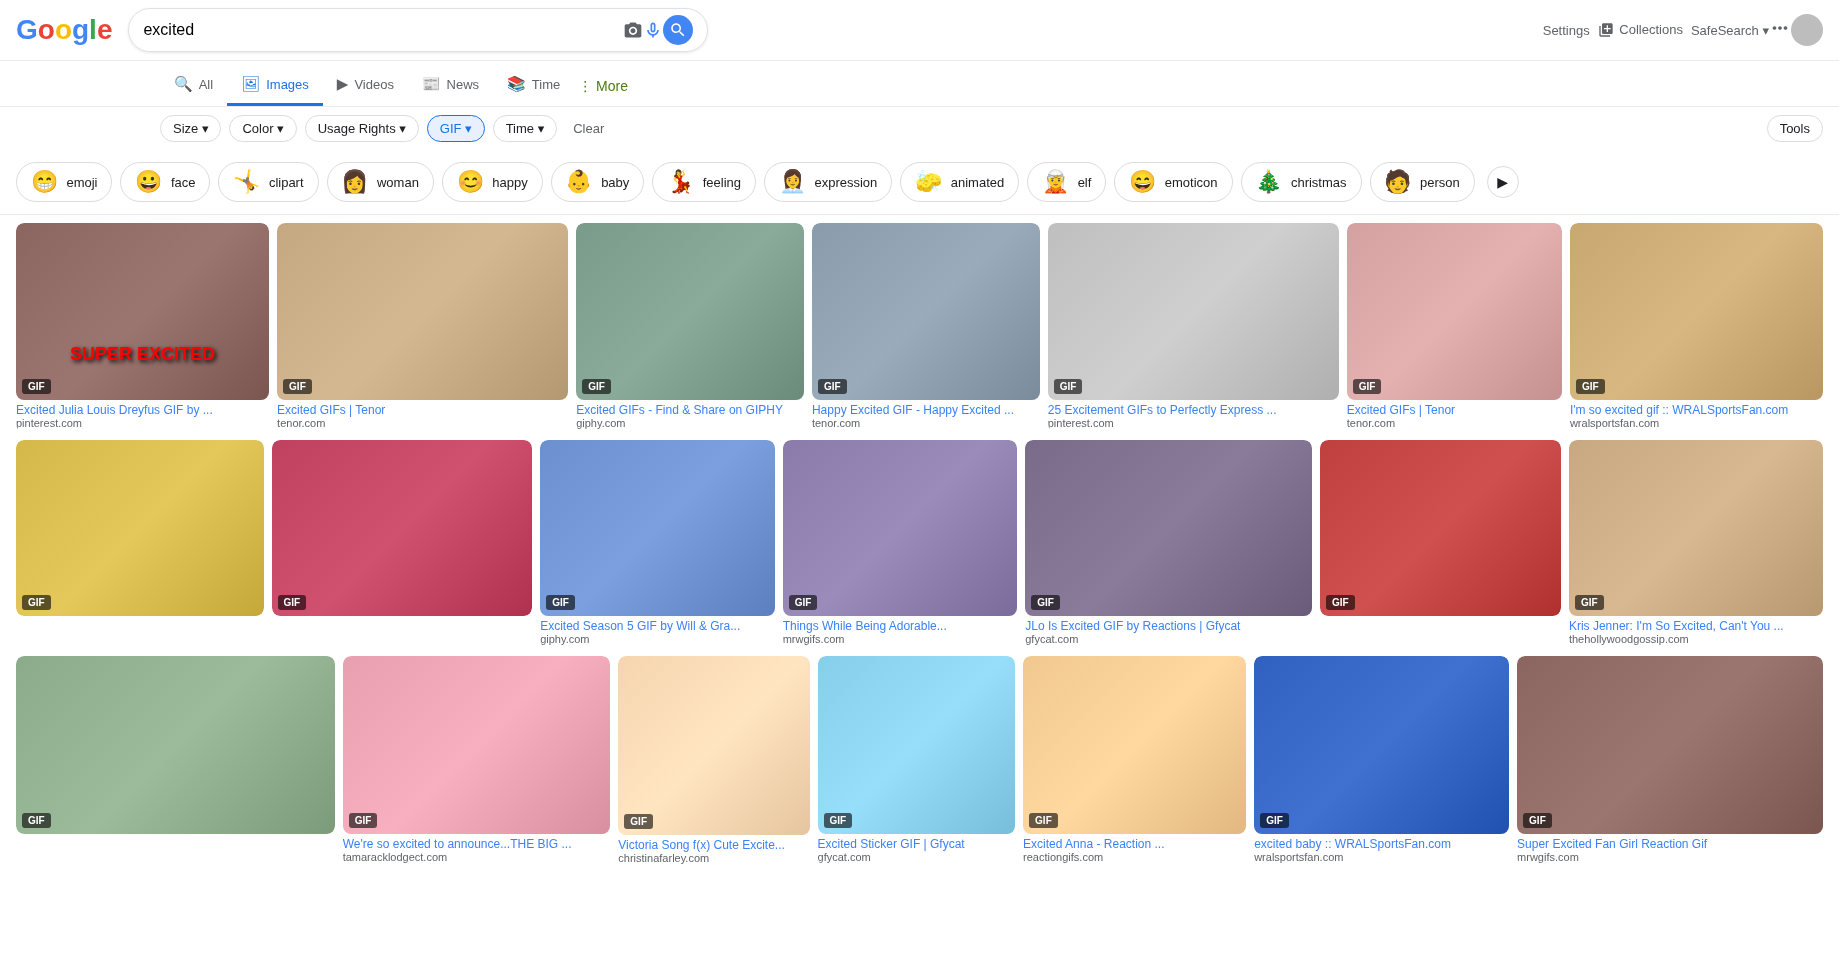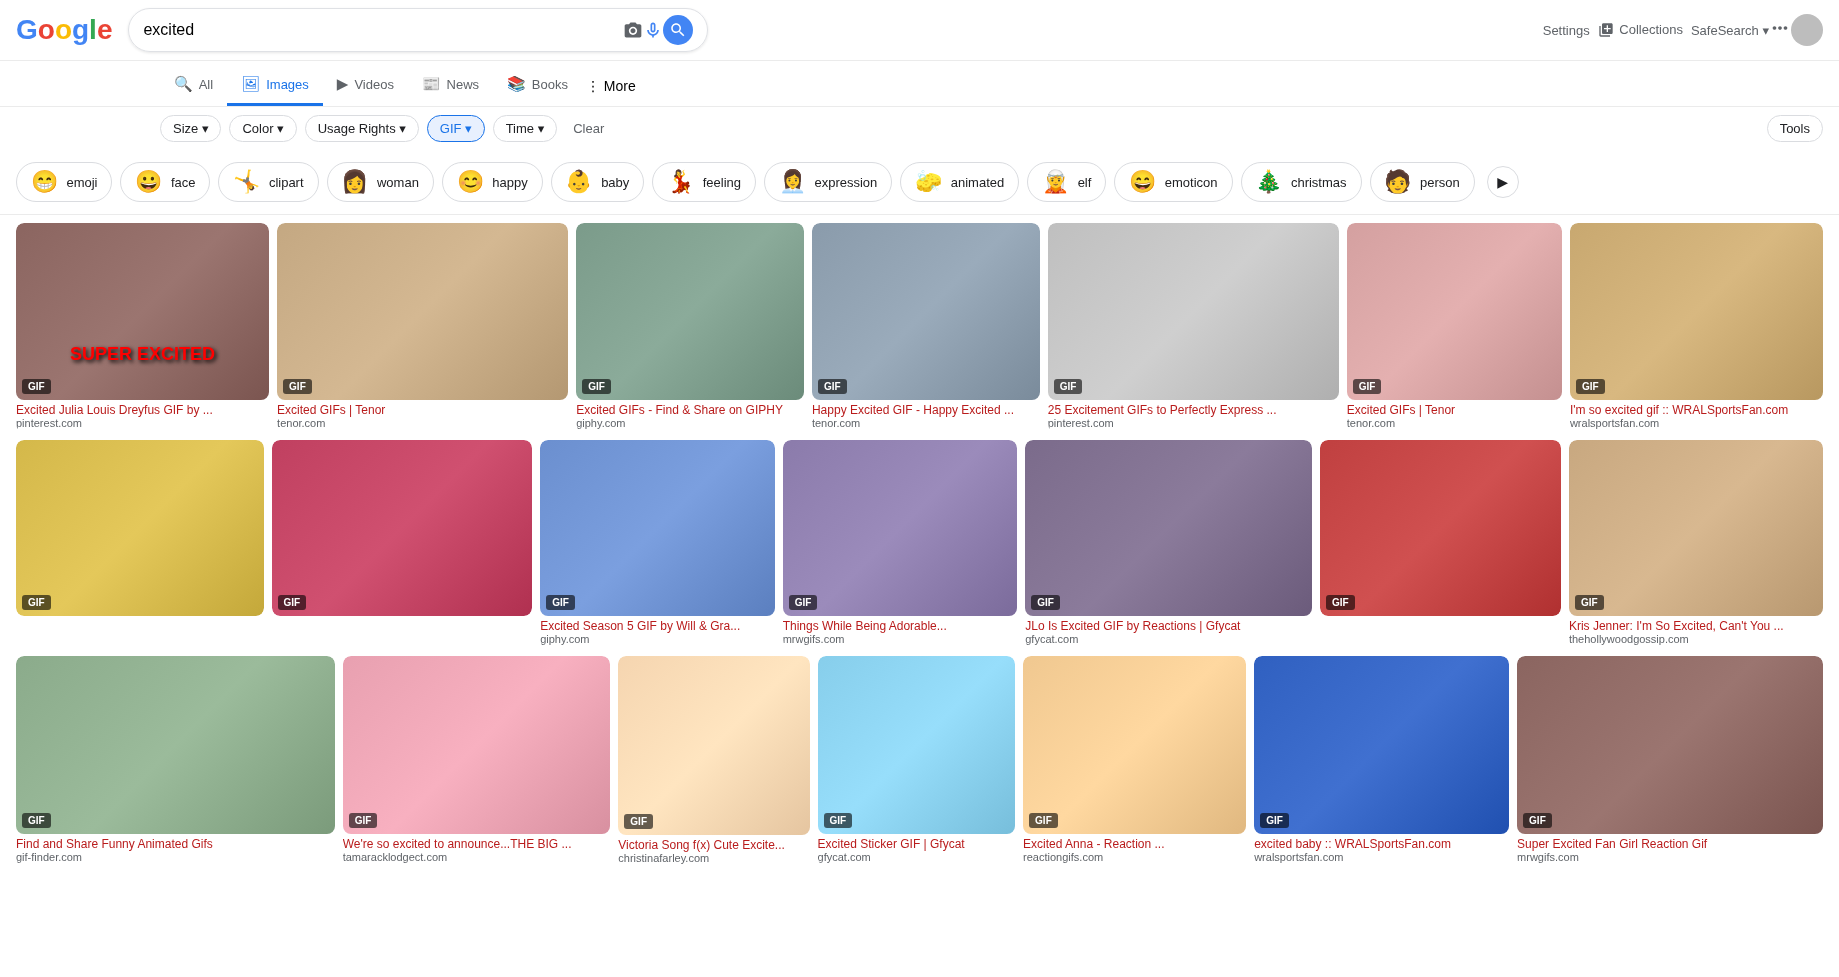--- a/index.html
+++ b/index.html
@@ -22,21 +22,21 @@
 
     #header-right { display: flex; align-items: center; margin-left: auto; }
     #apps-icon { cursor: pointer; color: #5f6368; font-size: 20px; }
     #avatar { width: 32px; height: 32px; border-radius: 50%; background: #bdbdbd; cursor: pointer; }
 
     
     #nav-tabs { display: flex; align-items: center; padding: 4px 16px 0; gap: 0; border-bottom: 1px solid #ebebeb; padding-left: 160px; }
     .nav-tab { display: flex; align-items: center; gap: 6px; padding: 10px 14px; cursor: pointer; color: #5f6368; font-size: 13px; border-bottom: 3px solid transparent; white-space: nowrap; }
     .nav-tab.active { color: #1a73e8; border-bottom: 3px solid #1a73e8; }
     .nav-tab .tab-icon { font-size: 15px; }
-    .nav-dot { color: #000000; cursor: pointer; padding: 10px 4px; }
+    .nav-dot { color: #4d7c0f; cursor: pointer; padding: 10px 4px; }
 
     
     #filter-bar { display: flex; align-items: center; padding: 8px 16px; gap: 8px; flex-wrap: wrap; padding-left: 160px; }
     .filter-btn { display: flex; align-items: center; gap: 4px; padding: 5px 12px; border: 1px solid #dadce0; border-radius: 20px; cursor: pointer; font-size: 13px; color: #202124; background: white; white-space: nowrap; }
     .filter-btn.active { background: #e8f0fe; border-color: #1a73e8; color: #1a73e8; }
     .filter-clear { font-size: 13px; color: #5f6368; cursor: pointer; padding: 5px 8px; text-align: center; }
 
     
     #chips-row { display: flex; align-items: center; gap: 8px; padding: 12px 16px; overflow-x: auto; border-bottom: 1px solid #ebebeb; scrollbar-width: none; }
     #chips-row::-webkit-scrollbar { display: none; }
@@ -46,21 +46,21 @@
 
     
     #header-right-links { display: flex; align-items: center; gap: 8px; font-size: 13px; color: #5f6368; }
     #header-right-links a { color: #5f6368; text-decoration: none; cursor: pointer; }
 
     .grid-section { padding: 8px 16px; }
     .grid-row { display: flex; gap: 8px; margin-bottom: 8px; align-items: flex-start; }
     .grid-item { cursor: pointer; flex-shrink: 0; position: relative; border-radius: 8px; overflow: hidden; }
     .grid-item .gif-badge { position: absolute; bottom: 6px; left: 6px; background: rgba(0,0,0,0.6); color: white; font-size: 10px; padding: 2px 6px; border-radius: 3px; font-weight: bold; }
     .grid-item-info { padding: 3px 0; }
-    .grid-item-title { font-size: 12px; color: #b91c1c; overflow: hidden; text-overflow: ellipsis; white-space: nowrap; }
+    .grid-item-title { font-size: 12px; color: #3b82f6; overflow: hidden; text-overflow: ellipsis; white-space: nowrap; }
     .grid-item-source { font-size: 11px; color: #5f6368; }
   </style>
 </head>
 <body>
 
 <div id="header">
   <div id="logo">
     <span>G</span><span>o</span><span>o</span><span>g</span><span>l</span><span>e</span>
   </div>
 
@@ -115,21 +115,21 @@
   <div class="nav-tab">
     <span class="tab-icon">▶</span>
     <span>Videos</span>
   </div>
   <div class="nav-tab">
     <span class="tab-icon">📰</span>
     <span>News</span>
   </div>
   <div class="nav-tab">
     <span class="tab-icon">📚</span>
-    <span>Books</span>
+    <span>Time</span>
   </div>
   <div class="nav-dot">
     <span>⋮</span>
     <span>More</span>
   </div>
 </div>
 
 <div id="filter-bar">
   <button class="filter-btn">
     <span>Size ▾</span>
@@ -326,24 +326,20 @@
           <div class="grid-item-title">Kris Jenner: I'm So Excited, Can't You ...</div>
           <div class="grid-item-source">thehollywoodgossip.com</div>
         </div>
       </div>
     </div>
     <div class="grid-row">
       <div class="grid-item" style="flex: 1.38889 1 0%; min-width: 0px;">
         <div style="width: 100%; padding-bottom: 56%; background: linear-gradient(135deg, rgb(139, 171, 139) 0%, rgb(155, 187, 155) 50%, rgb(123, 155, 123) 100%); position: relative; border-radius: 8px; overflow: hidden;">
           <div class="gif-badge">GIF</div>
         </div>
-        <div class="grid-item-info">
-          <div class="grid-item-title">Find and Share Funny Animated Gifs</div>
-          <div class="grid-item-source">gif-finder.com</div>
-        </div>
       </div>
       <div class="grid-item" style="flex: 1.16667 1 0%; min-width: 0px;">
         <div style="width: 100%; padding-bottom: 66.6667%; background: linear-gradient(135deg, rgb(232, 160, 176) 0%, rgb(248, 176, 192) 50%, rgb(216, 144, 160) 100%); position: relative; border-radius: 8px; overflow: hidden;">
           <div class="gif-badge">GIF</div>
         </div>
         <div class="grid-item-info">
           <div class="grid-item-title">We're so excited to announce...THE BIG ...</div>
           <div class="grid-item-source">tamaracklodgect.com</div>
         </div>
       </div>

